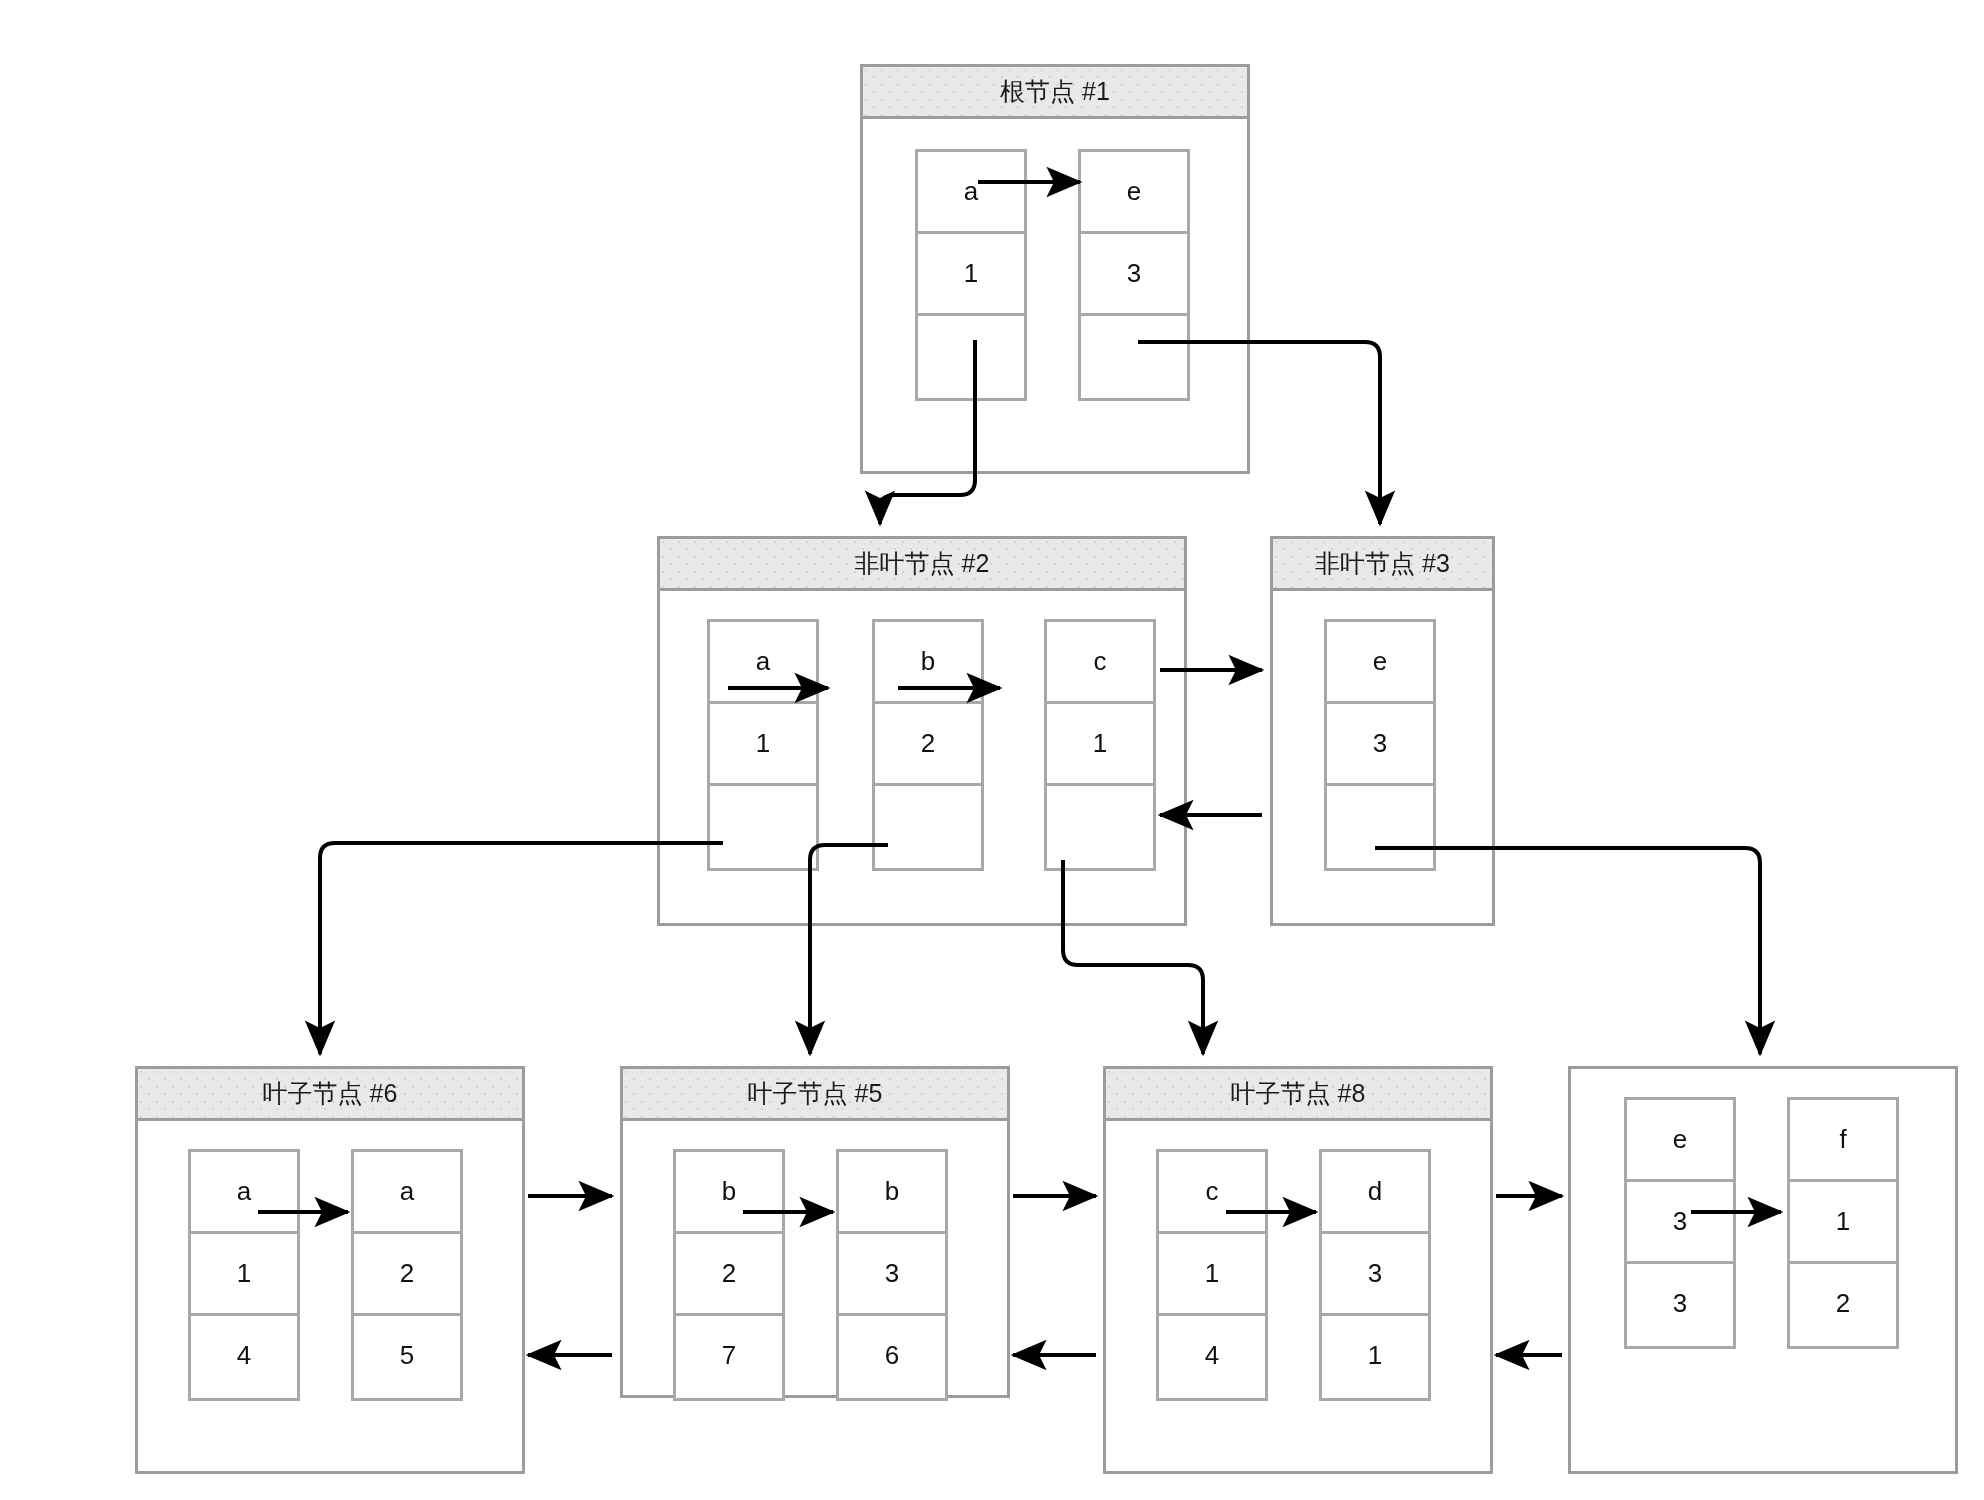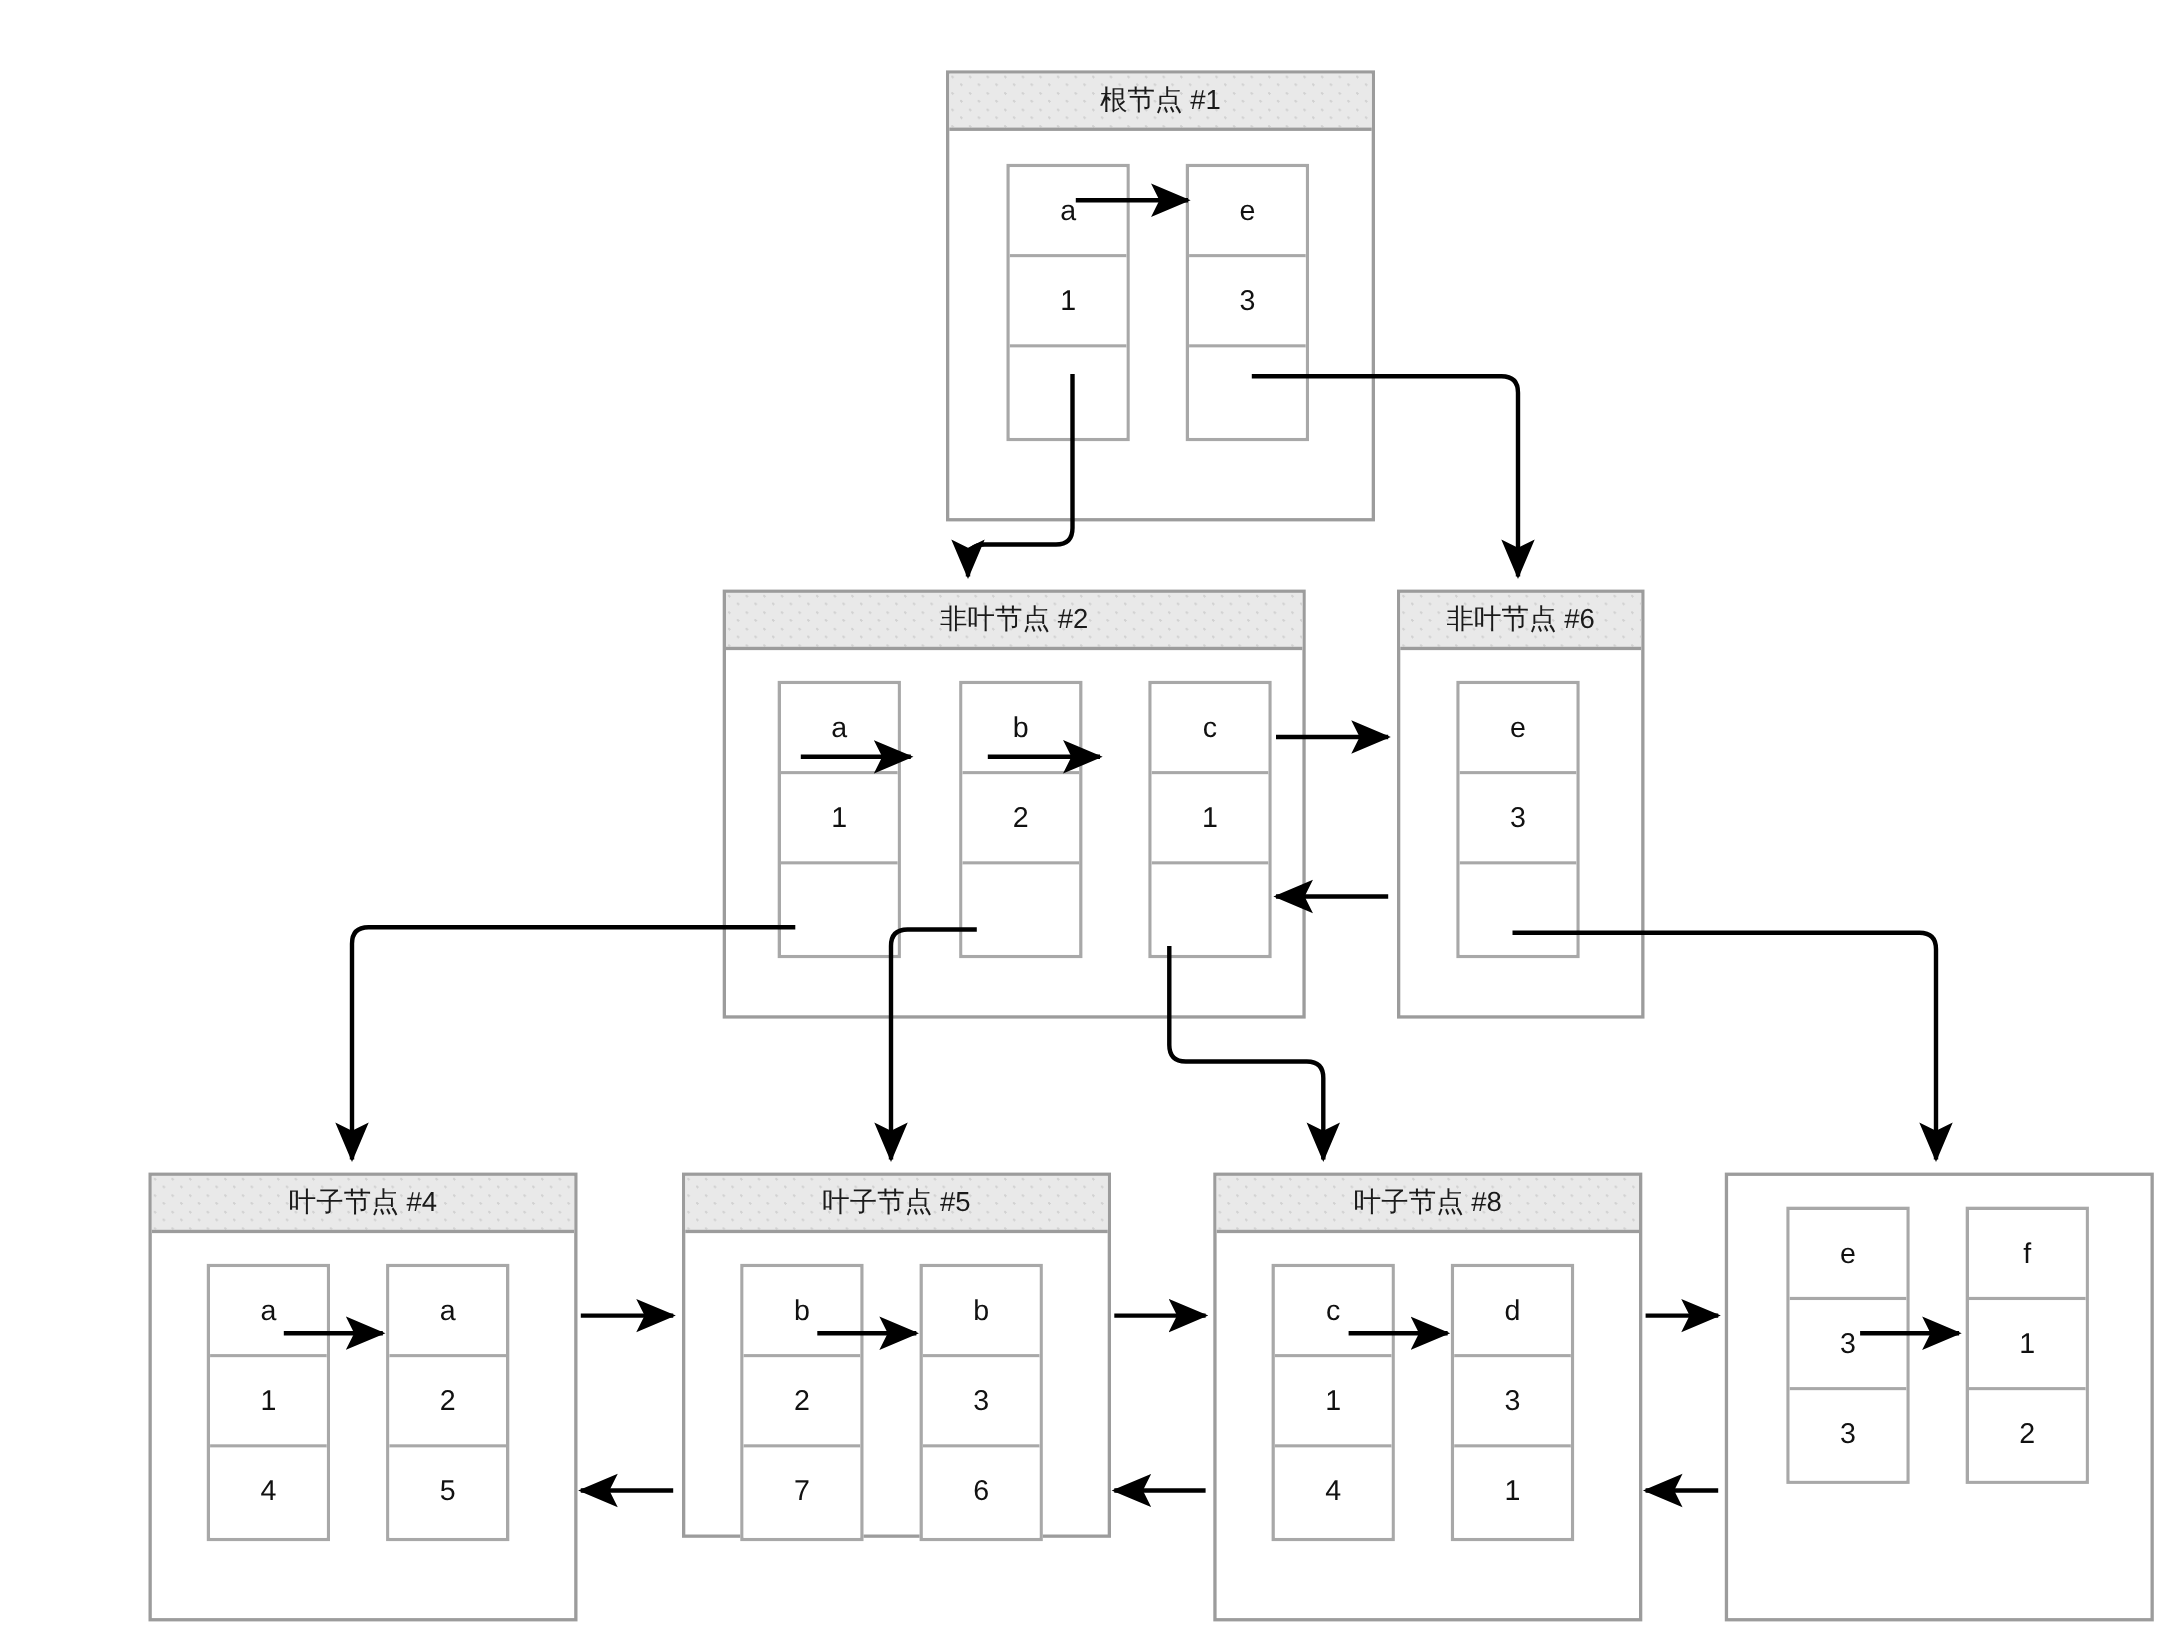--- a/index.html
+++ b/index.html
@@ -161,32 +161,32 @@
       </div>
       <div class="cellstack" style="left:384px; top:28px;">
         <div class="cell">c</div>
         <div class="cell">1</div>
         <div class="cell pointer"></div>
       </div>
     </div>
   </div>
 
   <div class="node inner-3">
-    <div class="node-header">非叶节点 #6</div>
+    <div class="node-header">非叶节点 #3</div>
     <div class="node-body">
       <div class="cellstack" style="left:51px; top:28px;">
         <div class="cell">e</div>
         <div class="cell">3</div>
         <div class="cell pointer"></div>
       </div>
     </div>
   </div>
 
   <div class="node leaf-4">
-    <div class="node-header">叶子节点 #4</div>
+    <div class="node-header">叶子节点 #6</div>
     <div class="node-body">
       <div class="cellstack" style="left:50px; top:28px;">
         <div class="cell">a</div>
         <div class="cell">1</div>
         <div class="cell">4</div>
       </div>
       <div class="cellstack" style="left:213px; top:28px;">
         <div class="cell">a</div>
         <div class="cell">2</div>
         <div class="cell">5</div>

